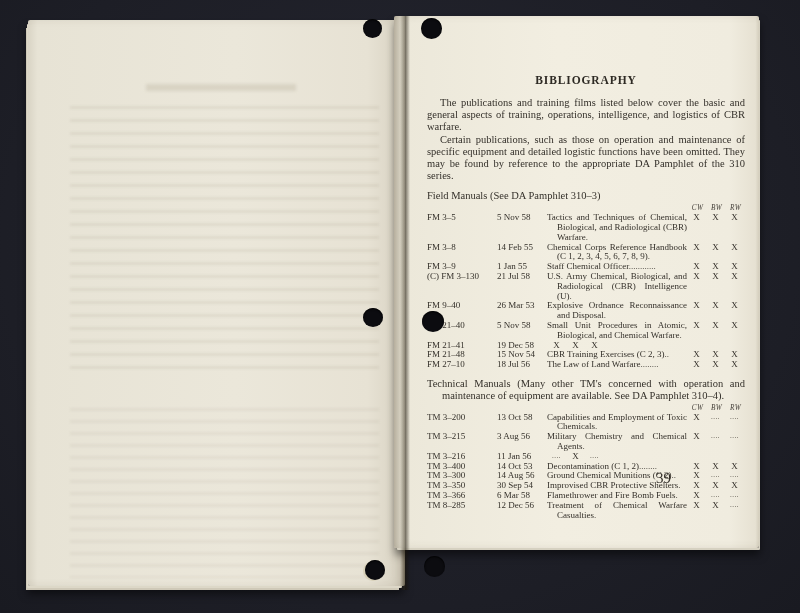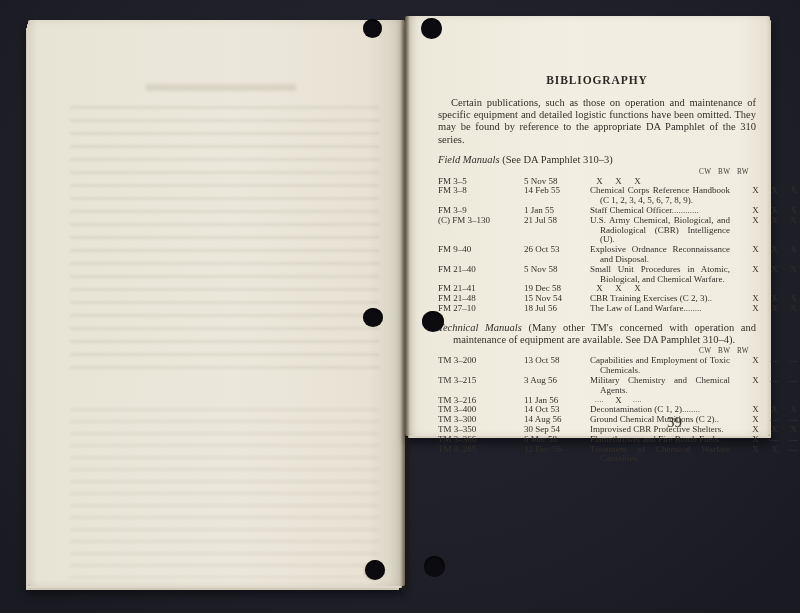--- a/index.html
+++ b/index.html
@@ -13,21 +13,21 @@
   .book { position:absolute; left:28px; top:16px; width:742px; height:574px; }
 
   .page { position:absolute; border-radius:2px; }
   .page-left {
     left:0; top:4px; width:377px; height:566px;
     background:linear-gradient(90deg,#d9d4c5 0%, #e7e3d5 2.5%, #ebe7da 55%, #e7e2d4 90%, #d8d2c2 99%, #c7c1b0 100%);
     box-shadow:-2px 3px 0 -1px #ddd8c8, -4px 6px 0 -2px #cfc9b8, -1px 8px 8px rgba(0,0,0,.5),
                inset -9px 0 14px -8px rgba(70,58,35,.40);
   }
   .page-right {
-    left:377px; top:0; width:365px; height:420px;
+    left:366px; top:0; width:365px; height:532px;
     background:linear-gradient(90deg,#d9d3c3 0%, #ece8da 3%, #f2eee1 45%, #f0ecdf 92%, #e6e1d2 99%, #d4cebd 100%);
     box-shadow:2px 3px 0 -1px #d6d1c1, 1px 7px 8px rgba(0,0,0,.5),
                inset 9px 0 14px -8px rgba(70,58,35,.42);
   }
   .gutter {
     position:absolute; left:372px; top:0; width:10px; height:574px;
     background:linear-gradient(90deg, rgba(40,32,16,0) 0%, rgba(48,40,22,.45) 45%, rgba(30,24,12,.55) 55%, rgba(40,32,16,0) 100%);
   }
 
   
@@ -41,26 +41,26 @@
   .hole { position:absolute; background:#0c0c10; border-radius:50%; box-shadow:inset 0 1px 2px rgba(0,0,0,.9); }
   .hole.rim { box-shadow: -2px 1px 0 0 rgba(214,206,180,.85), inset 0 1px 2px rgba(0,0,0,.9); }
 
   
   .content { position:absolute; left:33px; right:14px; top:58px; color:#34302a; }
   .doc-title { text-align:center; font-weight:bold; font-size:11.5px; letter-spacing:.9px; margin-bottom:11px; color:#2e2a24; }
   .body-par { font-size:10.5px; line-height:12.2px; text-align:justify; text-indent:13px; }
 
   .section { display:block; }
   .section-heading { font-size:10.5px; line-height:11.8px; margin-top:8px; padding-left:15px; text-indent:-15px; text-align:justify; }
-  .section-heading .it { font-style:italic; }
+  .section-heading .it { }
 
   .col-headers { display:flex; justify-content:flex-end; margin:2px 0 1px; }
-  .col-headers .ch { width:19px; text-align:left; font-size:7.2px; letter-spacing:.4px; color:#45403a; }
-
-  .trow { display:grid; grid-template-columns:70px 50px 140px 58px; font-size:9px; line-height:9.8px;gap:16px; }
+  .col-headers .ch { width:19px; text-align:center; font-style:italic; font-size:7.2px; letter-spacing:.4px; color:#45403a; }
+
+  .trow { display:grid; grid-template-columns:70px 50px 140px 58px; font-size:9px; line-height:9.8px; }
   .trow .rid   { white-space:nowrap; }
   .trow .rdate { text-align:left; padding-right:9px; white-space:nowrap; }
   .trow .rtitle{ text-align:justify; padding-left:10px; text-indent:-10px; }
   .trow .rmarks{ display:flex; align-items:flex-start; }
   .trow .mk { width:19px; text-align:center; }
   .trow .mk.dots { font-size:7px; letter-spacing:.5px; color:#4e483e; overflow:hidden; white-space:nowrap; }
 
   .pagenum { position:absolute; right:74px; bottom:33px; font-size:15px; color:#34302a;margin-left:17px; }
 </style>
 </head>
@@ -71,35 +71,37 @@
 
     <div class="page page-left">
       <div class="ghost ghost-title"></div>
       <div class="ghost ghost-block1"></div>
       <div class="ghost ghost-block2"></div>
     </div>
 
     <div class="page page-right">
       <div class="content">
         <div class="doc-title">BIBLIOGRAPHY</div>
+        <p class="body-par">The publications and training films listed below cover the basic and general aspects of training, operations, intelligence, and logistics of CBR warfare.</p>
         <p class="body-par">Certain publications, such as those on operation and maintenance of specific equipment and detailed logistic functions have been omitted. They may be found by reference to the appropriate DA Pamphlet of the 310 series.</p>
         <div id="sections">
   <div class="section">
     <div class="section-heading">
       <span class="it">Field Manuals</span><span> (See DA Pamphlet 310–3)</span>
     </div>
     <div class="col-headers">
                 <span class="ch">CW</span>
                 <span class="ch">BW</span>
                 <span class="ch">RW</span>
               </div>
     <div class="tbody">
   <div class="trow">
     <span class="rid">FM 3–5</span>
     <span class="rdate">5 Nov 58</span>
+    <span class="rtitle">Tactics and Techniques of Chemical, Biological, and Radiological (CBR) Warfare.</span>
     <span class="rmarks">
                     <span class="mk">X</span>
                     <span class="mk">X</span>
                     <span class="mk">X</span>
                   </span>
   </div>
 
   <div class="trow">
     <span class="rid">FM 3–8</span>
     <span class="rdate">14 Feb 55</span>
@@ -128,21 +130,21 @@
     <span class="rtitle">U.S. Army Chemical, Biological, and Radiological (CBR) Intelligence (U).</span>
     <span class="rmarks">
                     <span class="mk">X</span>
                     <span class="mk">X</span>
                     <span class="mk">X</span>
                   </span>
   </div>
 
   <div class="trow">
     <span class="rid">FM 9–40</span>
-    <span class="rdate">26 Oct 53</span>
+    <span class="rdate">26 Mar 53</span>
     <span class="rtitle">Explosive Ordnance Reconnaissance and Disposal.</span>
     <span class="rmarks">
                     <span class="mk">X</span>
                     <span class="mk">X</span>
                     <span class="mk">X</span>
                   </span>
   </div>
 
   <div class="trow">
     <span class="rid">FM 21–40</span>

